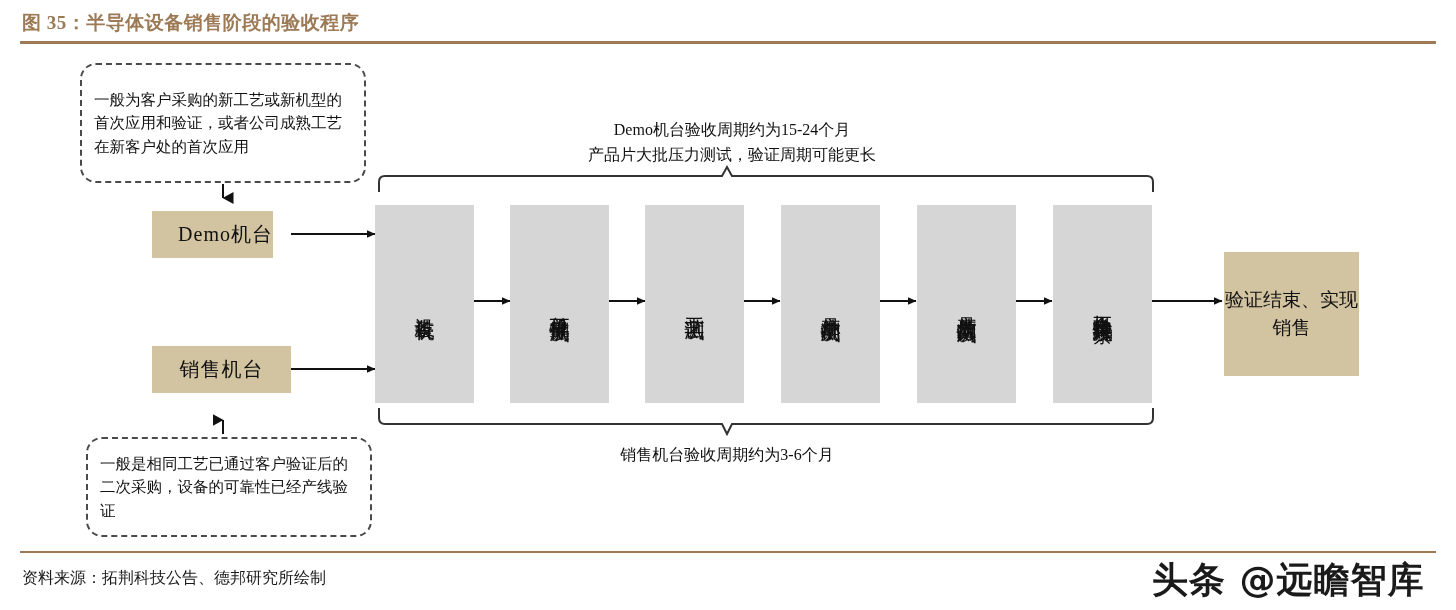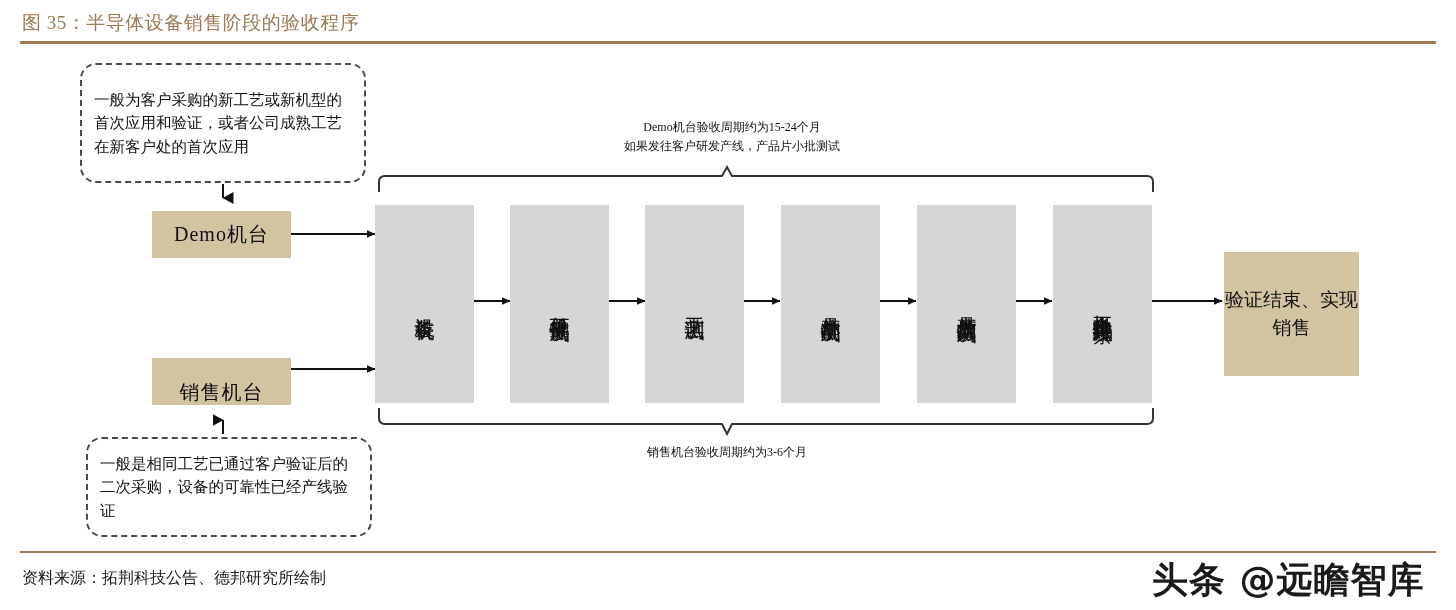--- a/index.html
+++ b/index.html
@@ -8,21 +8,21 @@
     background:#ffffff;
     font-family:"Liberation Serif","DejaVu Serif",serif;
     overflow:hidden;
     position:relative;
   }
   #root{position:relative;width:1456px;height:610px;}
 
   
   .fig-title{
     position:absolute;left:22px;top:10px;
-    font-size:19px;font-weight:normal;
+    font-size:19px;font-weight:bold;
     color:#9c7a56;
     letter-spacing:0.5px;
     white-space:nowrap;
   }
   .title-rule{
     position:absolute;left:20px;top:41px;width:1416px;height:3px;
     background:#9c7a56;
   }
   .footer-rule{
     position:absolute;left:20px;top:551px;width:1416px;height:2px;
@@ -63,21 +63,21 @@
     font-size:15.5px;
     color:#111;
     line-height:1.5;
     padding:6px 12px;
     box-sizing:border-box;
   }
 
   .caption{
     position:absolute;
     text-align:center;
-    font-size:12px;
+    font-size:16px;
     color:#111;
     line-height:1.55;
     white-space:nowrap;
   }
 
   
   .vert{
     writing-mode:vertical-rl;
     text-orientation:upright;
     font-size:20px;
@@ -135,34 +135,34 @@
 
     <line x1="1152" y1="301" x2="1222" y2="301" stroke="#111" stroke-width="2.2" marker-end="url(#arrowhead)"></line>
 
     <path d="M379,192 L379,182 Q379,176 385,176 L722,176 L727,167 L732,176 L1147,176 Q1153,176 1153,182 L1153,192" fill="none" stroke="#333" stroke-width="2"></path>
 
     <path d="M379,408 L379,418 Q379,424 385,424 L722,424 L727,434 L732,424 L1147,424 Q1153,424 1153,418 L1153,408" fill="none" stroke="#333" stroke-width="2"></path>
   </svg>
 
   <div class="caption" style="left:532px;top:118px;width:400px;">
     <div>Demo机台验收周期约为15-24个月</div>
-    <div>如果发往客户研发产线，产品片小批测试</div>
+    <div>产品片大批压力测试，验证周期可能更长</div>
   </div>
 
   <div class="caption" style="left:577px;top:443px;width:300px;text-align:center;">销售机台验收周期约为3-6个月</div>
 
   <div class="note" style="left:80px;top:63px;width:286px;height:120px;">一般为客户采购的新工艺或新机型的首次应用和验证，或者公司成熟工艺在新客户处的首次应用</div>
 
   <div class="note" style="left:86px;top:437px;width:286px;height:100px;">一般是相同工艺已通过客户验证后的二次采购，设备的可靠性已经产线验证</div>
 
-  <div class="box box-tan horiz" style="left:152px;top:211px;width:139px;height:47px;">
+  <div class="box box-tan horiz" style="left:152px;top:211px;width:121px;height:47px;justify-content:flex-end;">
     <span>Demo机台</span>
   </div>
 
-  <div class="box box-tan horiz" style="left:152px;top:358px;width:139px;height:47px;align-items:flex-end;">
+  <div class="box box-tan horiz" style="left:152px;top:346px;width:139px;height:47px;">
     <span>销售机台</span>
   </div>
 
   <div class="box box-gray" style="left:375px;top:205px;width:99px;height:198px;">
     <span class="vert">设备装机</span>
   </div>
 
   <div class="box box-gray" style="left:510px;top:205px;width:99px;height:198px;">
     <span class="vert">单机可靠性测试</span>
   </div>

